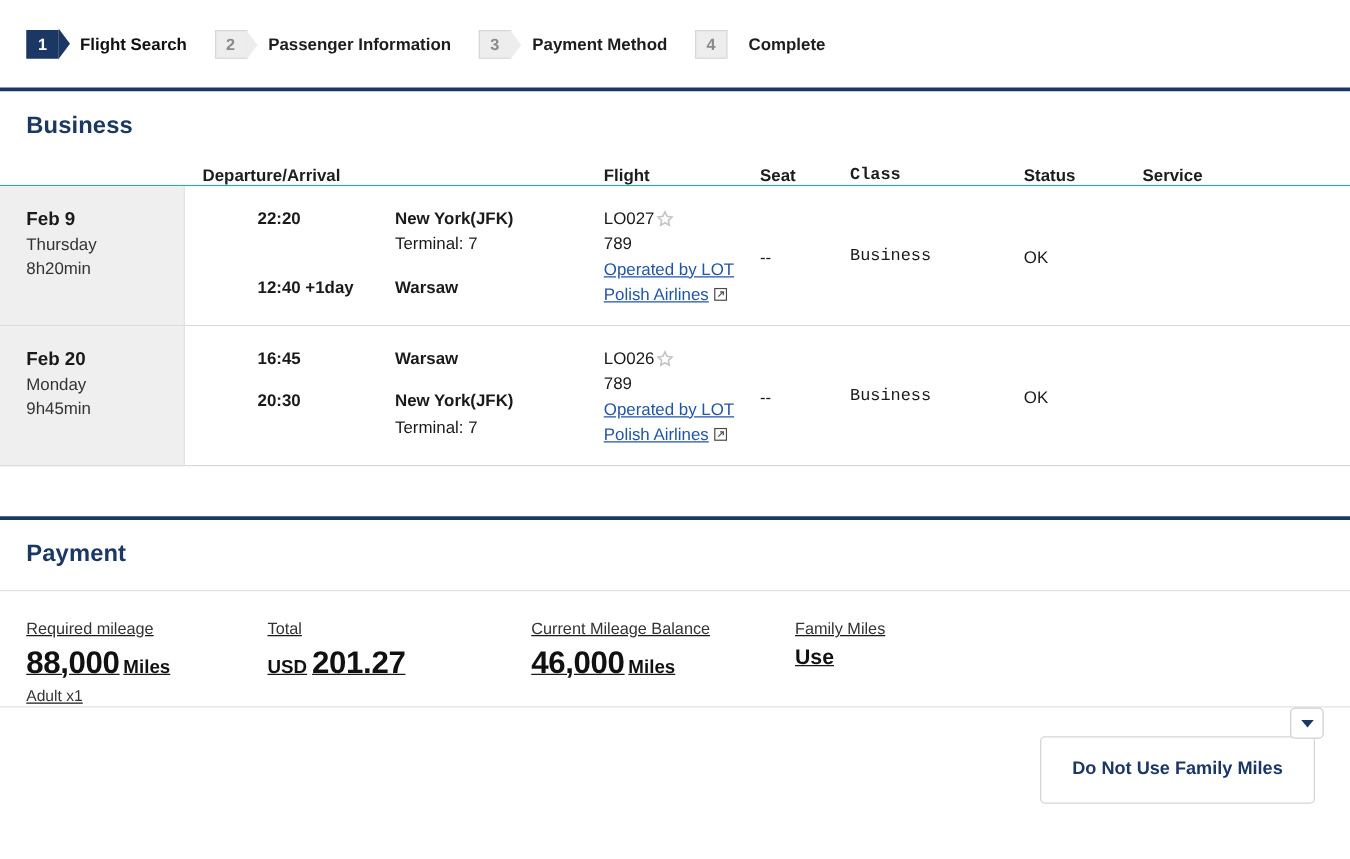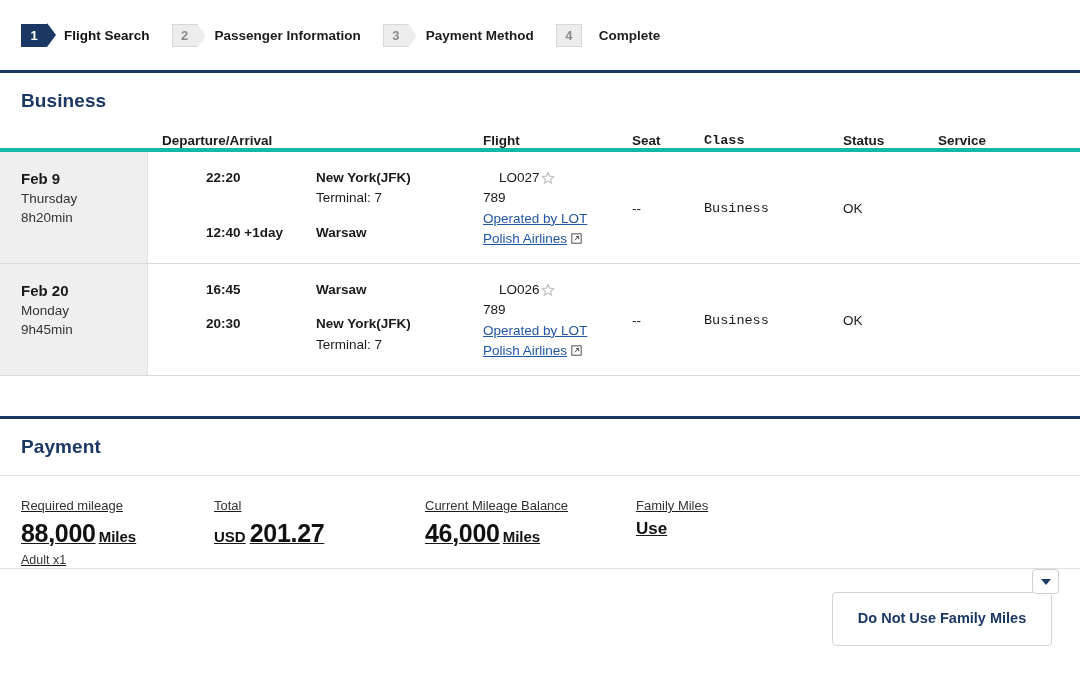--- a/index.html
+++ b/index.html
@@ -98,27 +98,27 @@
     height: 36px;
     padding-left: 0;
     font-size: 13.5px;
     font-weight: bold;
     color: #1d1d1d;
   }
   .itin-head .cell, .itin-row .cell { flex: none; }
 
   .c-date   { width: 148px; padding-left: 21px; }
   .c-dep    { width: 335px; padding-left: 14px; }
-  .c-flight { width: 149px; }
+  .c-flight { width: 125px; }
   .c-seat   { width: 72px;  }
   .c-class  { width: 139px; font-family: Liberation Mono, monospace; }
   .c-status { width: 95px;  }
   .c-serv   { width: 120px; }
 
-  .itin-rows { border-top: 4px solid #14b8a6; }
+  .itin-rows { border-top: 1px solid #14b8a6; }
   .itin-row {
     display: flex;
     border-bottom: 1px solid #d9d9d9;
     min-height: 112px;
     background: #ffffff;
     position: relative;
   }
   .itin-row .c-date {
     background: #efefef;
     border-right: 1px solid #e4e4e4;
@@ -144,21 +144,20 @@
   .leg-place .port { font-weight: bold; }
   .leg-place .term { font-weight: normal; }
   .leg.second { margin-top: 14px; }
 
   
   .flight-no {
     font-size: 13.5px;
     color: #1a1a1a;
     display: flex; align-items: center; gap: 1px;
     line-height: 1.5;
-    margin-left: 16px;
   }
   .star-icon { display: inline-block; width: 14px; height: 14px; }
   .equip { font-size: 13.5px; color: #1a1a1a; line-height: 1.5; }
   .op-link {
     font-size: 13.5px;
     color: #2155a8;
     text-decoration: underline;
     line-height: 1.5;
     display: block;
     max-width: 136px;

